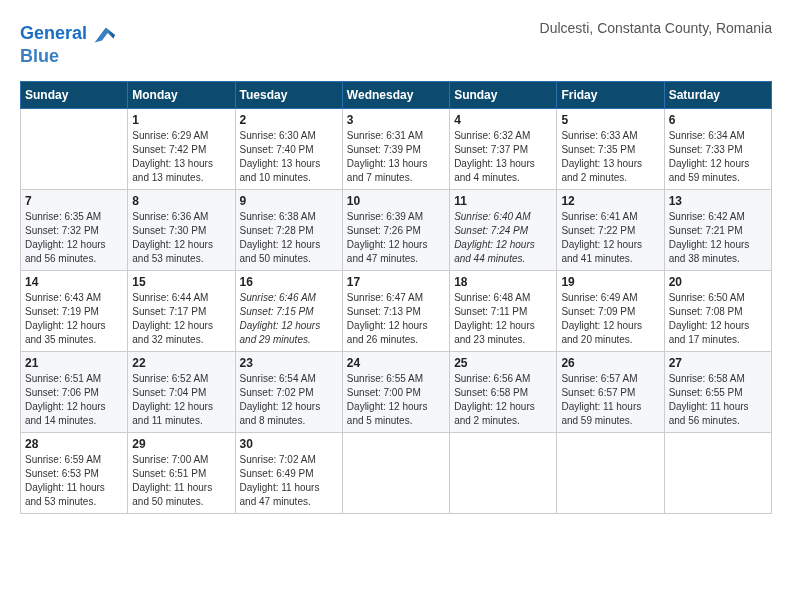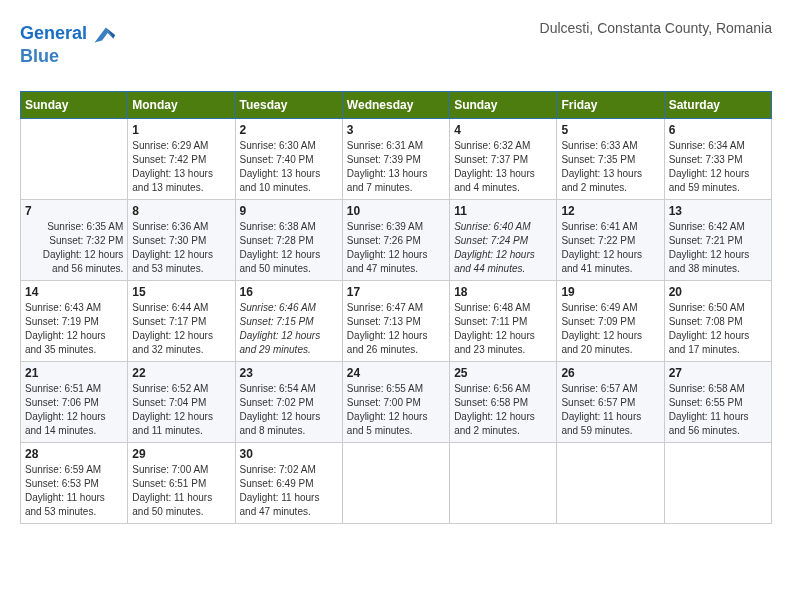--- a/index.html
+++ b/index.html
@@ -7,21 +7,21 @@
       font-family: Arial, sans-serif;
       background: #fff;
       width: 792px;
       min-height: 612px;
       padding: 20px;
     }
     .header {
       display: flex;
       justify-content: space-between;
       align-items: flex-start;
-      margin-bottom: 24px;
+      margin-bottom: 14px;
     }
     .logo {
       display: flex;
       align-items: center;
       gap: 0;
     }
     .logo-text {
       font-size: 18px;
       font-weight: bold;
       color: #333;
@@ -46,21 +46,21 @@
     .subtitle {
       font-size: 14px;
       color: #555;
     }
     .calendar {
       width: 100%;
       border-collapse: collapse;
       font-size: 11px;
     }
     .calendar th {
-      background-color: #4d7c0f;
+      background-color: #0c4a6e;
       color: #fff;
       padding: 6px 4px;
       text-align: left;
       font-weight: bold;
       font-size: 12px;
       border: 1px solid #2a6faf;
     }
     .calendar td {
       border: 1px solid #ccc;
       vertical-align: top;
@@ -164,21 +164,21 @@
           <div class="day-num">6</div>
           <div class="day-info" style="white-space: pre-line;">Sunrise: 6:34 AM
 Sunset: 7:33 PM
 Daylight: 12 hours
 and 59 minutes.</div>
         </td>
       </tr>
       <tr>
         <td>
           <div class="day-num">7</div>
-          <div class="day-info" style="white-space: pre-line; text-align: right;">Sunrise: 6:35 AM
+          <div class="day-info" style="white-space: pre-line;">Sunrise: 6:35 AM
 Sunset: 7:32 PM
 Daylight: 12 hours
 and 56 minutes.</div>
         </td>
         <td>
           <div class="day-num">8</div>
           <div class="day-info" style="white-space: pre-line;">Sunrise: 6:36 AM
 Sunset: 7:30 PM
 Daylight: 12 hours
 and 53 minutes.</div>

